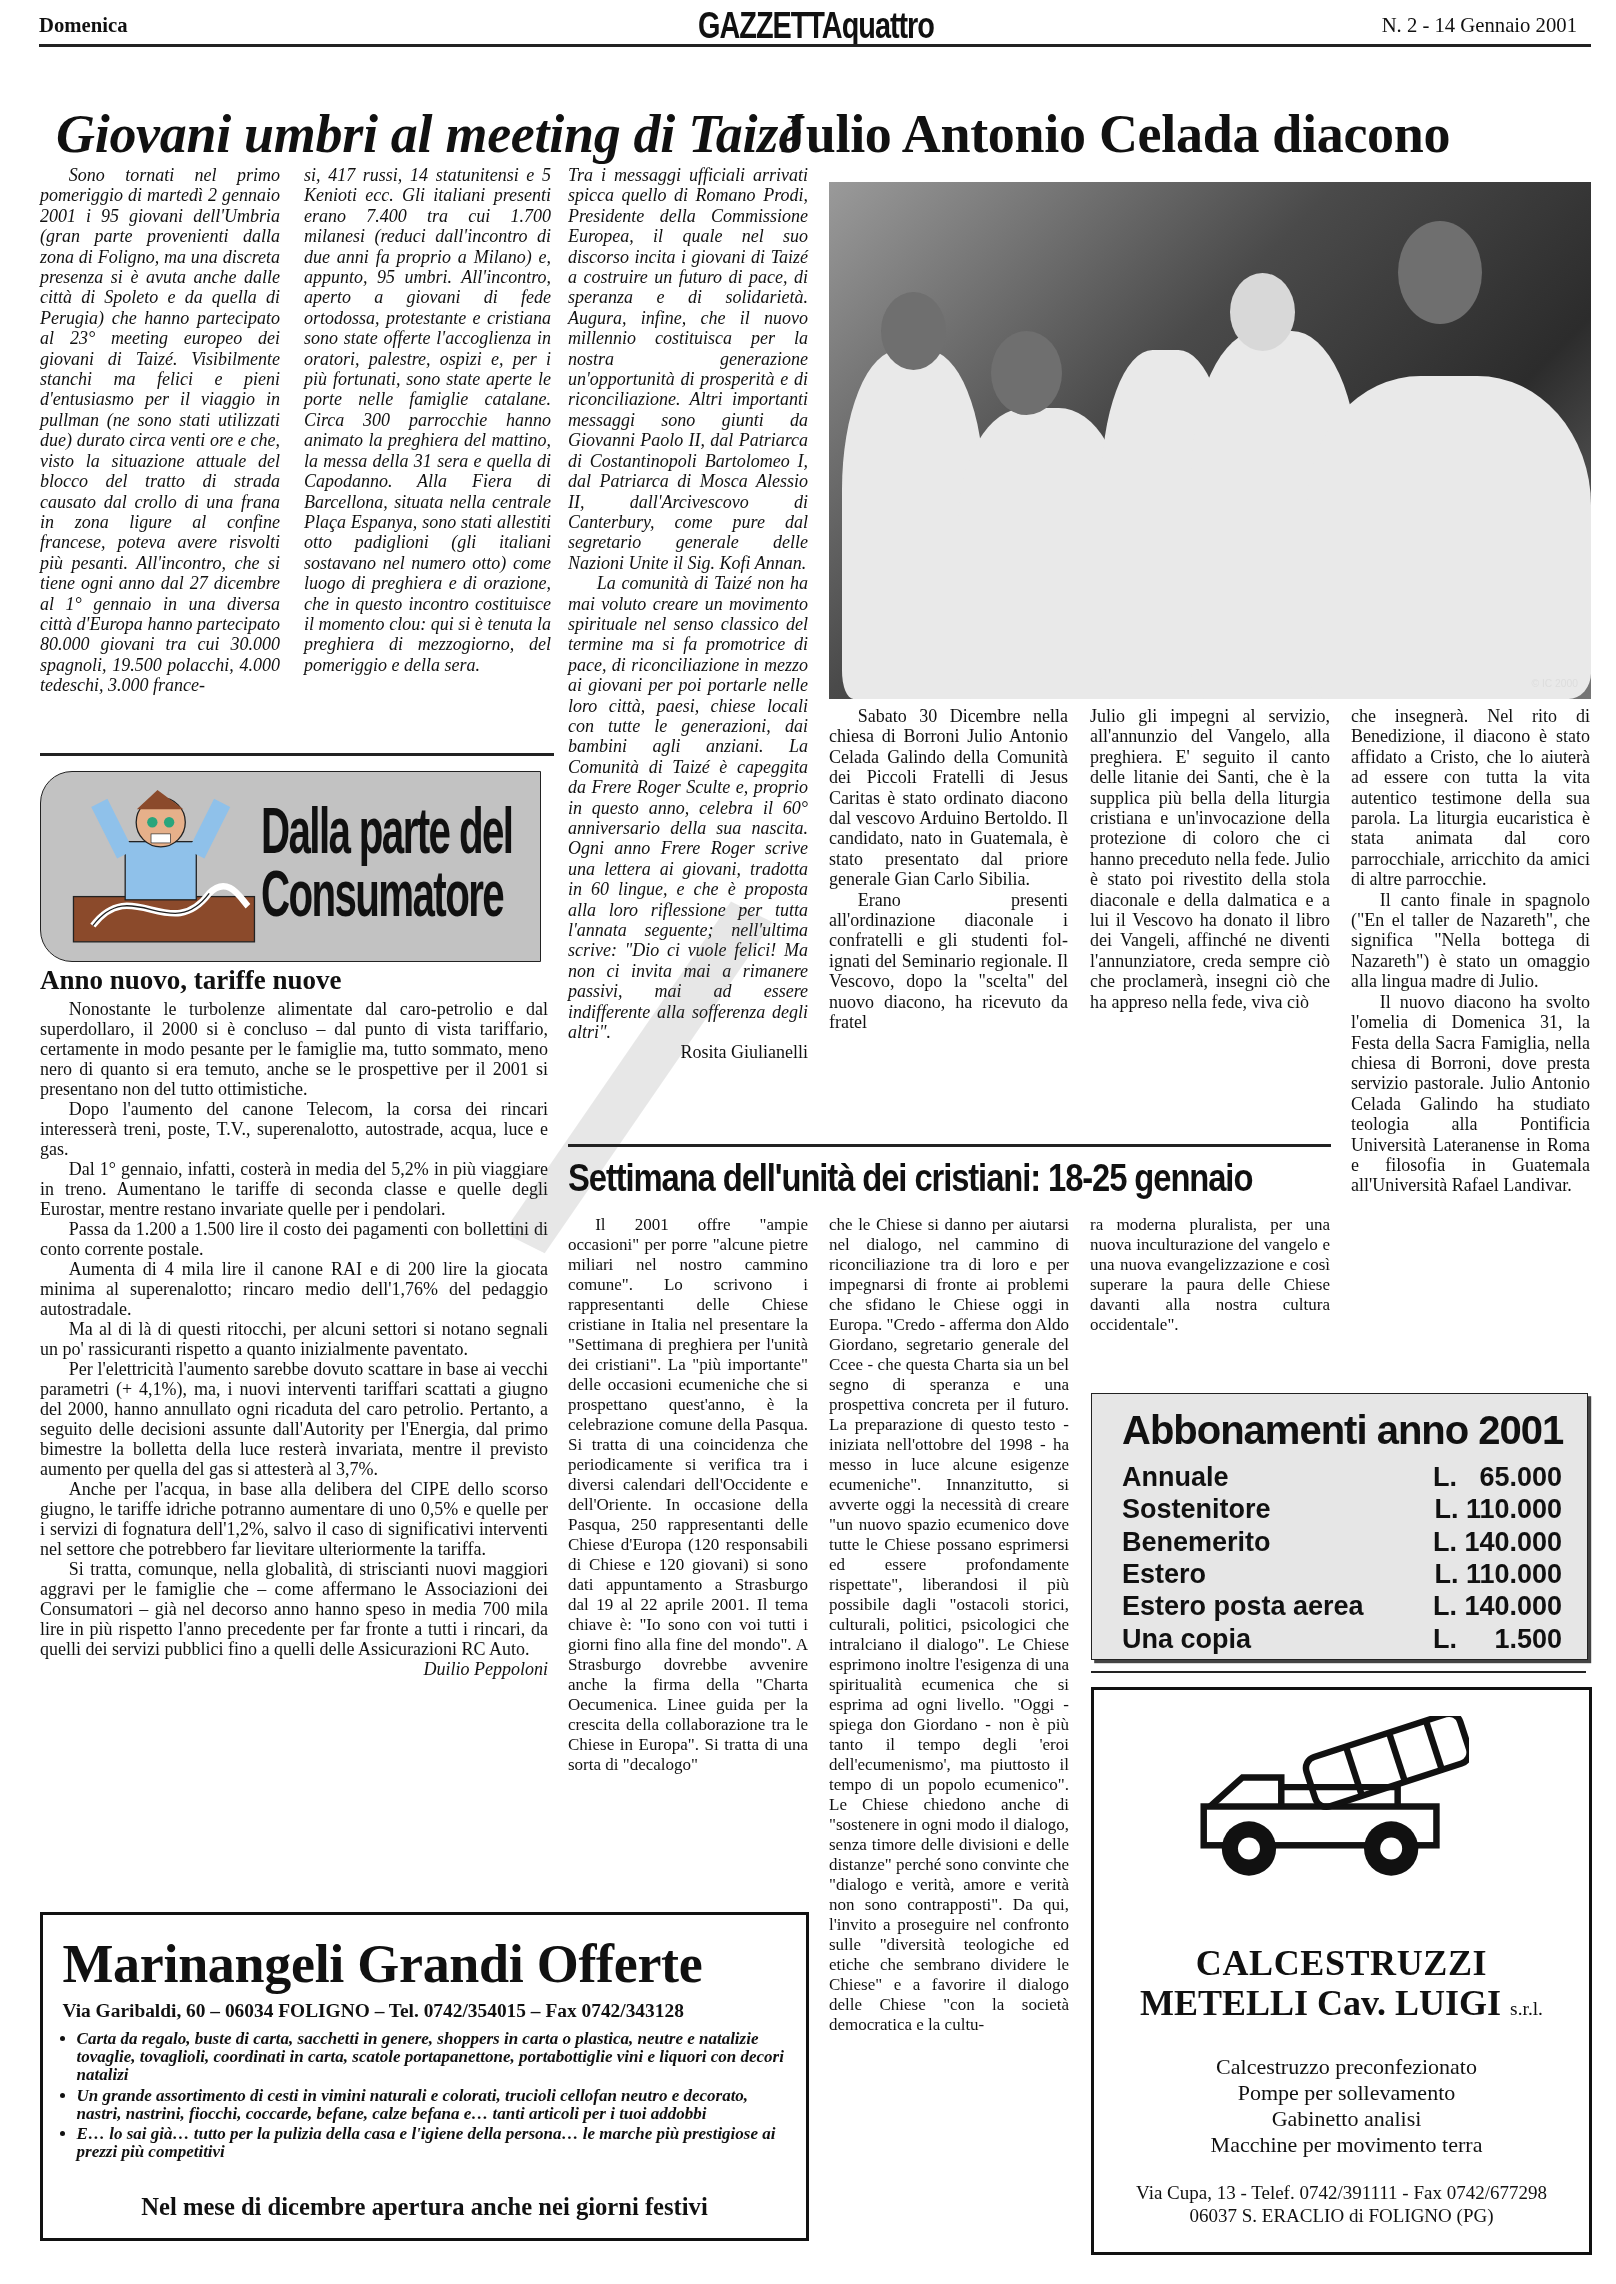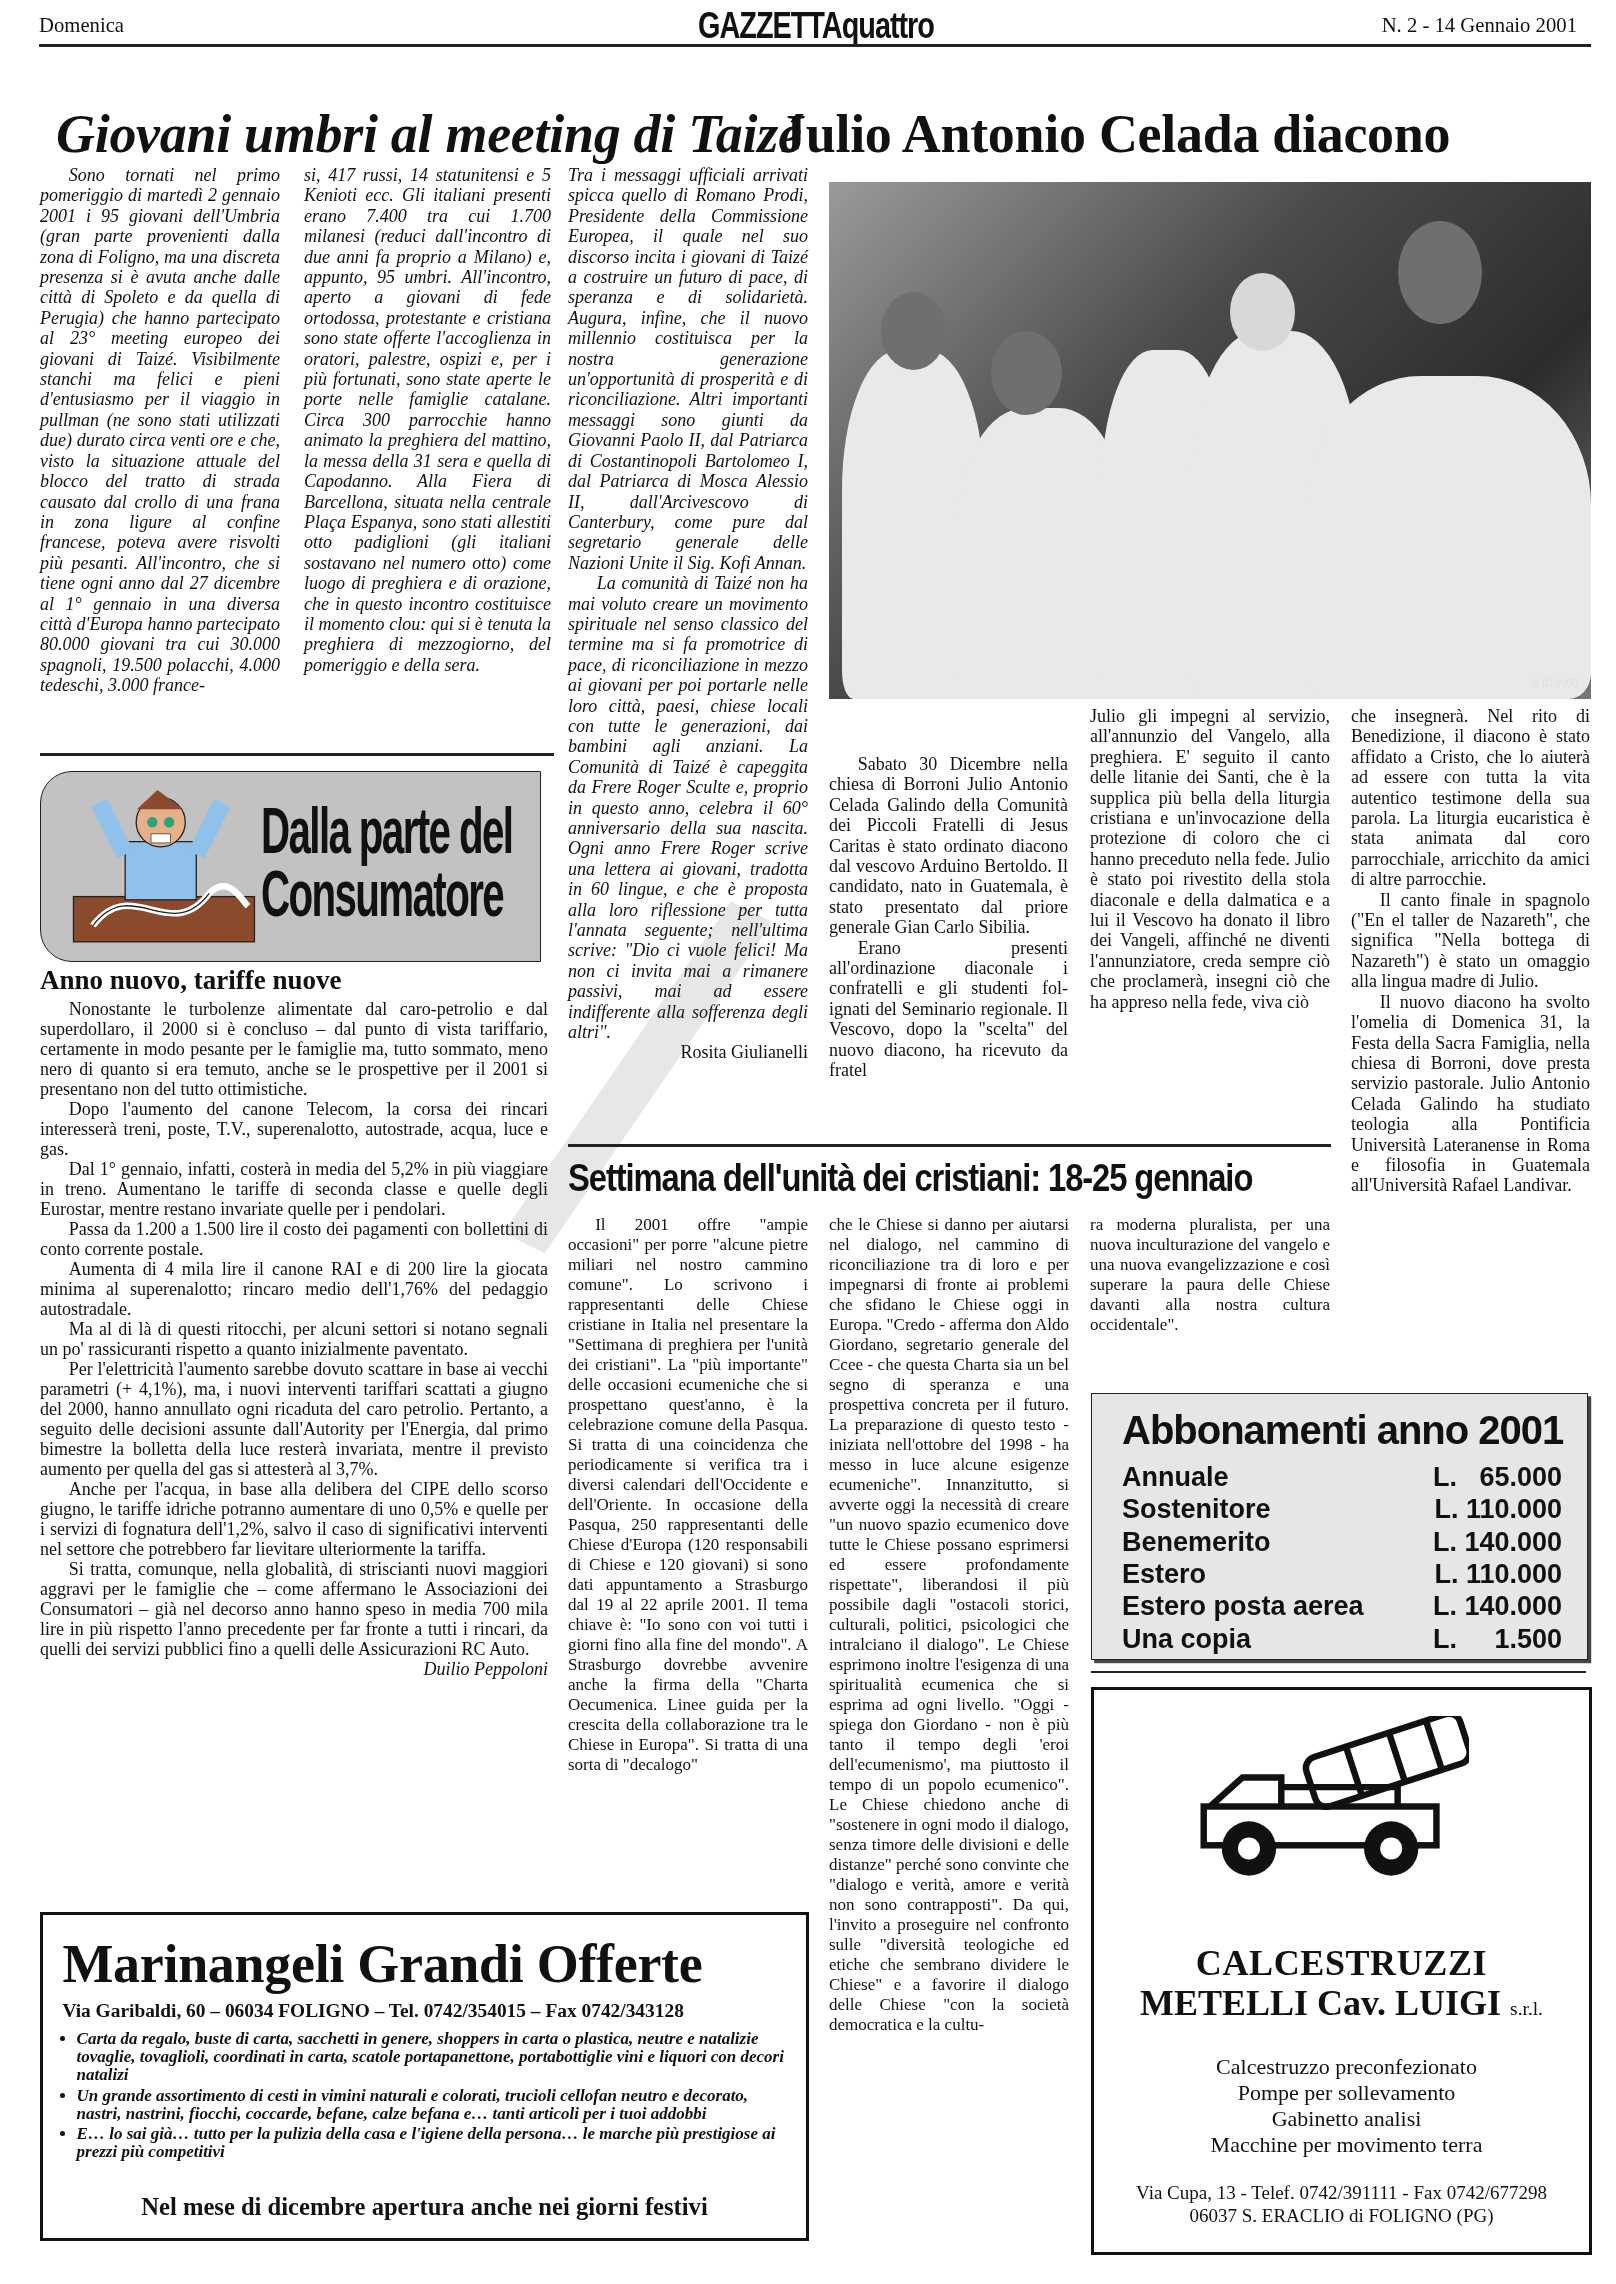--- a/index.html
+++ b/index.html
@@ -1,18 +1,18 @@
 <!DOCTYPE html>
 <html style="font-size:10.3px"><head>
 <meta charset="utf-8">
 <style>
   html,body{margin:0;padding:0;background:#fff;}
   body{width:1616px;height:2284px;position:relative;overflow:hidden;font-family:"Liberation Serif","DejaVu Serif",serif;color:#111;}
   .abs{position:absolute;}
-  .hdr-left{left:39px;top:14.2px;font-size:20.7px;}
+  .hdr-left{left:39px;top:14.2px;font-size:20.7px;font-weight:bold;}
   .hdr-mid{left:698px;top:5.2px;font-size:37px;font-weight:bold;letter-spacing:-1.3px;font-family:"Liberation Sans Narrow","Liberation Sans",sans-serif;transform:scaleX(0.78);transform-origin:left top;}
   .hdr-mid .q{font-weight:bold;}
   .hdr-right{right:39px;top:14.2px;font-size:20.7px;}
   .rule{position:absolute;background:#222;}
   h1{margin:0;}
   .title-left{left:56px;top:103px;font-size:54px;font-style:italic;font-weight:bold;white-space:nowrap;letter-spacing:-0.3px;}
   .title-right{left:779px;top:103px;font-size:54px;font-weight:bold;white-space:nowrap;letter-spacing:-0.3px;}
   .col{position:absolute;font-size:18px;line-height:20.4px;text-align:justify;}
   .col p{margin:0;text-indent:1.6em;}
   .ital{font-style:italic;}
@@ -103,21 +103,21 @@
   <div class="head" style="left:52px;top:110px;width:65px;height:78px;"></div>
   <div class="fig" style="left:129px;top:226px;width:168px;height:291px;"></div>
   <div class="head" style="left:162px;top:149px;width:71px;height:84px;"></div>
   <div class="fig" style="left:272px;top:168px;width:129px;height:349px;"></div>
   <div class="fig" style="left:362px;top:149px;width:168px;height:368px;"></div>
   <div class="head" style="left:401px;top:91px;width:65px;height:78px;background:#d8d8d8;"></div>
   <div class="fig" style="left:478px;top:194px;width:284px;height:323px;"></div>
   <div class="head" style="left:569px;top:39px;width:84px;height:103px;"></div>
   <div class="abs" style="right:13px;bottom:10.3px;font-size:10.3px;color:#ddd;font-family:'Liberation Sans',sans-serif;">© IC 2000</div>
 </div>
-<div class="col" style="left:829px;top:706px;width:239px;margin-top:48px;">
+<div class="col" style="left:829px;top:706px;width:239px;">
   <p>Sabato 30 Dicembre nella chiesa di Borroni Julio Antonio Celada Galindo della Comunità dei Piccoli Fratelli di Jesus Caritas è stato ordinato diacono dal vescovo Arduino Bertoldo. Il candidato, nato in Guatemala, è stato presentato dal priore generale Gian Carlo Sibilia.</p>
   <p>Erano presenti all'ordinazione diaconale i confratelli e gli studenti fol-ignati del Seminario regionale. Il Vescovo, dopo la "scelta" del nuovo diacono, ha ricevuto da fratel</p>
 </div>
 <div class="col" style="left:1090px;top:706px;width:240px;">
   <p style="text-indent:0">Julio gli impegni al servizio, all'annunzio del Vangelo, alla preghiera. E' seguito il canto delle litanie dei Santi, che è la supplica più bella della liturgia cristiana e un'invocazione della protezione di coloro che ci hanno preceduto nella fede. Julio è stato poi rivestito della stola diaconale e della dalmatica e a lui il Vescovo ha donato il libro dei Vangeli, affinché ne diventi l'annunziatore, creda sempre ciò che proclamerà, insegni ciò che ha appreso nella fede, viva ciò</p>
 </div>
 <div class="col" style="left:1351px;top:706px;width:239px;">
   <p style="text-indent:0">che insegnerà. Nel rito di Benedizione, il diacono è stato affidato a Cristo, che lo aiuterà ad essere con tutta la vita autentico testimone della sua parola. La liturgia eucaristica è stata animata dal coro parrocchiale, arricchito da amici di altre parrocchie.</p>
   <p>Il canto finale in spagnolo ("En el taller de Nazareth", che significa "Nella bottega di Nazareth") è stato un omaggio alla lingua madre di Julio.</p>
   <p>Il nuovo diacono ha svolto l'omelia di Domenica 31, la Festa della Sacra Famiglia, nella chiesa di Borroni, dove presta servizio pastorale. Julio Antonio Celada Galindo ha studiato teologia alla Pontificia Università Lateranense in Roma e filosofia in Guatemala all'Università Rafael Landivar.</p>

